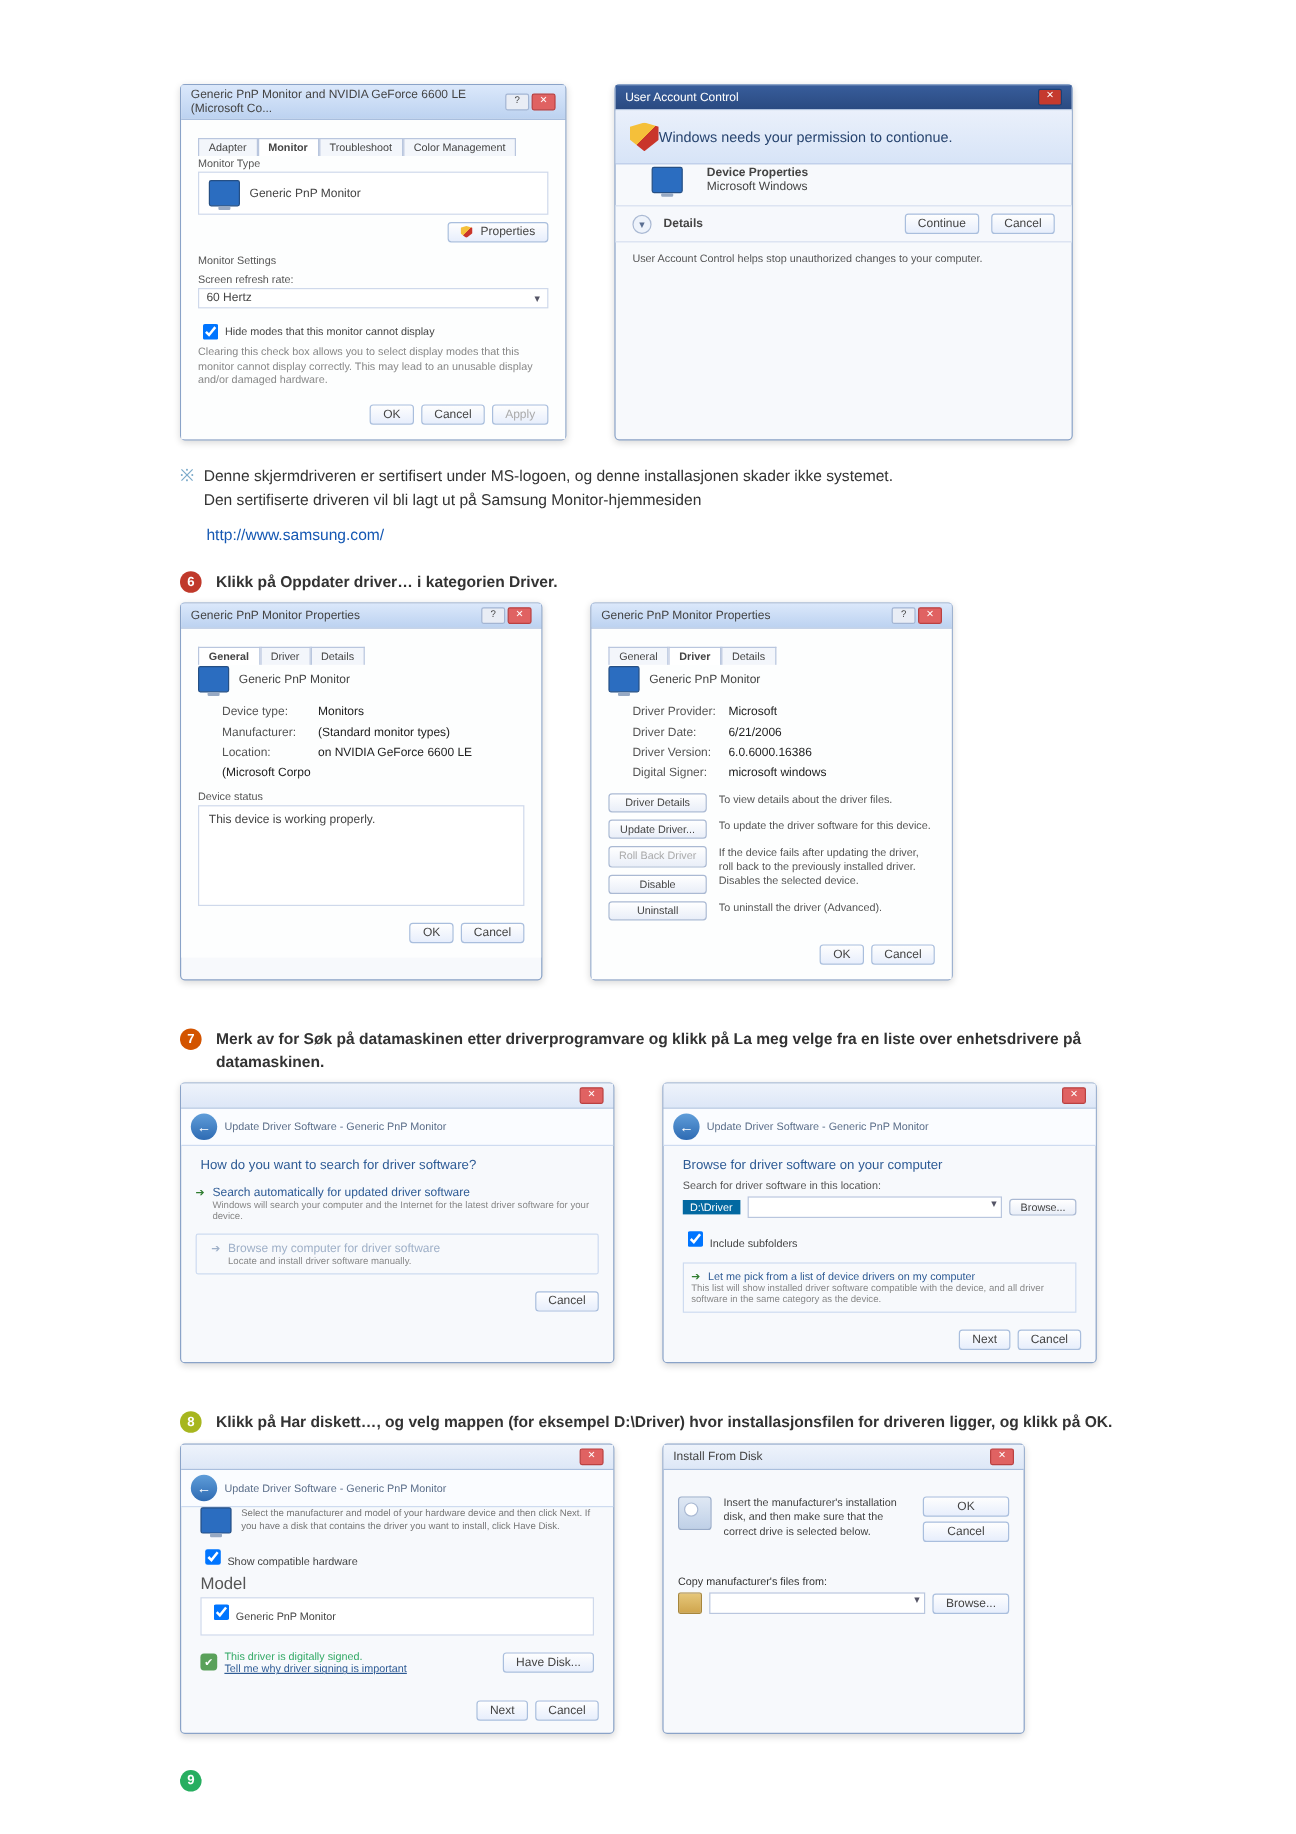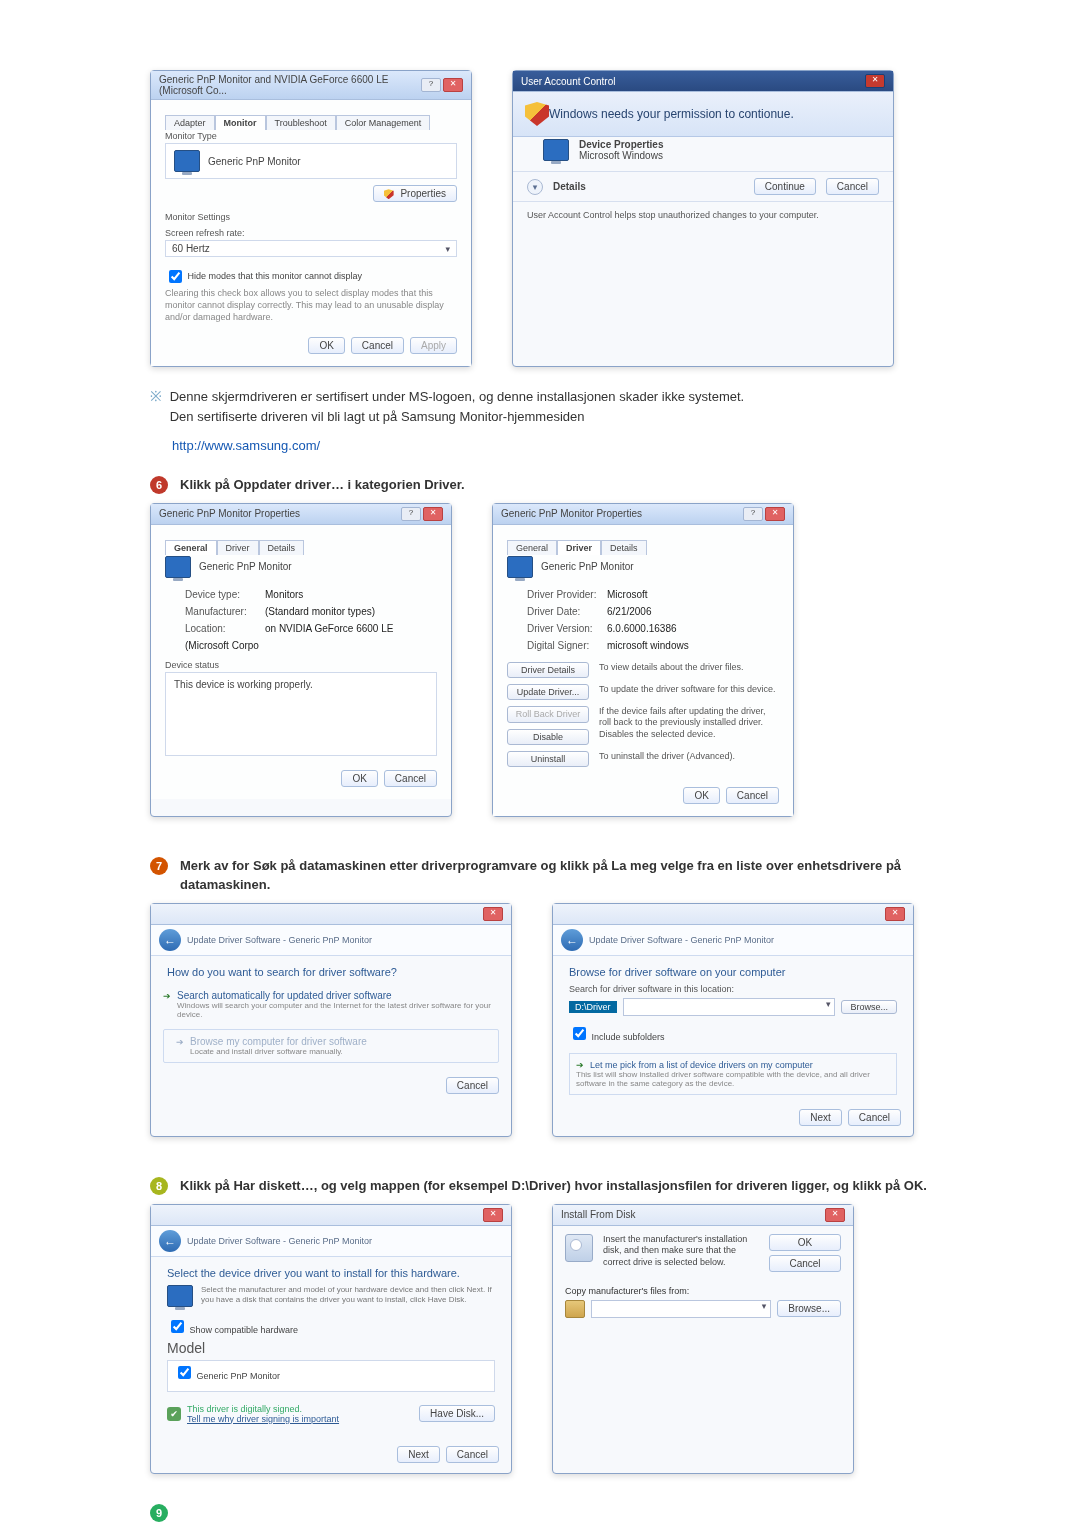--- a/index.html
+++ b/index.html
@@ -84,21 +84,21 @@
     color:#27446f;font-size:12px;
   }
   .shield{
     width:24px;height:24px;background:
       linear-gradient(135deg,#f5c03a 0 50%,#c9352a 50% 100%);
     border-radius:2px;position:relative;
     clip-path: polygon(50% 0,100% 15%,100% 60%,50% 100%,0 60%,0 15%);
   }
   .uac .action-line{font-size:10px;padding:8px 14px;color:#333;}
   .devprop{
-    display:flex;align-items:center;gap:10px;padding:2px 14px 10px 30px;font-size:10px;
+    display:flex;align-items:center;gap:20px;padding:2px 14px 10px 30px;font-size:10px;
   }
   .monicon{
     width:24px;height:20px;background:#2b6dc0;border:1px solid #254f84;border-radius:2px;
     position:relative;
   }
   .monicon:after{content:"";position:absolute;bottom:-4px;left:7px;width:10px;height:3px;background:#97a9c3;border-radius:1px;}
   .uac .detailsrow{
     display:flex;align-items:center;gap:10px;padding:6px 14px;border-top:1px solid #d6dfef;border-bottom:1px solid #d6dfef;background:#f6f8fc;
   }
   .chev{width:14px;height:14px;border:1px solid #aab9d3;border-radius:50%;background:#eef3fb;display:inline-flex;align-items:center;justify-content:center;font-size:9px;color:#5b6f92;}
@@ -138,21 +138,21 @@
   .wizard .pickbox{margin:6px 16px;border:1px solid #cedbf0;padding:6px;font-size:9px;color:#2e5b95;}
   .wizard .pathbox{display:flex;gap:6px;align-items:center;margin:4px 16px;}
   .wizard .pathbox .pathhl{background:#0369a1;color:#fff;padding:1px 6px;font-size:9px;flex:0 0 auto;}
   .wizard .pathbox .combo{flex:1;border:1px solid #b9c6de;height:16px;background:#fff;position:relative;}
   .wizard .pathbox .combo:after{content:"▾";position:absolute;right:4px;top:0;font-size:9px;color:#556;}
   .wizard .pathbox .browse{border:1px solid #aab9d3;padding:1px 8px;font-size:9px;background:linear-gradient(#fff,#e9eef8);border-radius:3px;}
   .hw-dlg{width:360px;}
   .hw-dlg .modelbox{border:1px solid #cfd9eb;height:26px;padding:2px 6px;font-size:9px;background:#fff;margin:4px 0 12px;}
   .ifd{width:300px;}
   .ifd .dlg-title{background:linear-gradient(#eef3fb,#dde7f7);}
-  .ifd .row1{display:flex;gap:10px;padding:8px 12px;align-items:flex-start;}
+  .ifd .row1{display:flex;gap:10px;padding:22px 12px;align-items:flex-start;}
   .ifd .diskicon{width:26px;height:26px;background:linear-gradient(#dfe8f4,#bfd0e7);border:1px solid #98abc8;border-radius:3px;position:relative;}
   .ifd .diskicon:after{content:"";position:absolute;top:4px;left:4px;width:10px;height:10px;border-radius:50%;background:#fff;border:1px solid #aab9d3;}
   .ifd .rbtns{display:flex;flex-direction:column;gap:4px;margin-left:auto;}
   .ifd .copyfrom{padding:6px 12px 2px;font-size:9px;color:#333;}
   .ifd .comborow{display:flex;gap:6px;padding:2px 12px 12px;align-items:center;}
   .ifd .iconcd{width:18px;height:16px;background:linear-gradient(#e6c77a,#cfa54d);border:1px solid #a7863b;border-radius:2px;}
   .longcombo{flex:1;border:1px solid #b9c6de;height:16px;background:#fff;position:relative;}
   .longcombo:after{content:"▾";position:absolute;right:4px;top:0;font-size:9px;color:#556;}
   .signed{display:flex;align-items:center;gap:6px;font-size:9px;color:#3a6;padding:4px 16px;}
   .signed .ico{width:14px;height:14px;border-radius:3px;background:#5aa15a;display:flex;align-items:center;justify-content:center;color:#fff;font-size:9px;}
@@ -426,21 +426,20 @@
       <div class="dlg-title">
           <span></span>
           <span class="winctl">
             <span class="closebtn">✕</span>
           </span>
         </div>
       <div class="backarea">
         <div class="backbtn">←</div>
         <span style="font-size:9px;color:#5a6d89">Update Driver Software - Generic PnP Monitor</span>
       </div>
-      <div class="heading">Select the device driver you want to install for this hardware.</div>
       <div style="display:flex;gap:8px;padding:0 16px">
         <div class="monicon" style="flex-shrink:0"></div>
         <div style="font-size:8px;color:#777;line-height:1.3">Select the manufacturer and model of your hardware device and then click Next. If you have a disk that contains the driver you want to install, click Have Disk.</div>
       </div>
       <div style="padding:10px 16px 0;font-size:9px">
         <label><input type="checkbox" checked="" style=""> <span>Show compatible hardware</span></label>
       </div>
       <div style="padding:0 16px">
         <div style="font-size:14px;color:#555;margin-top:4px">Model</div>
         <div class="modelbox">

